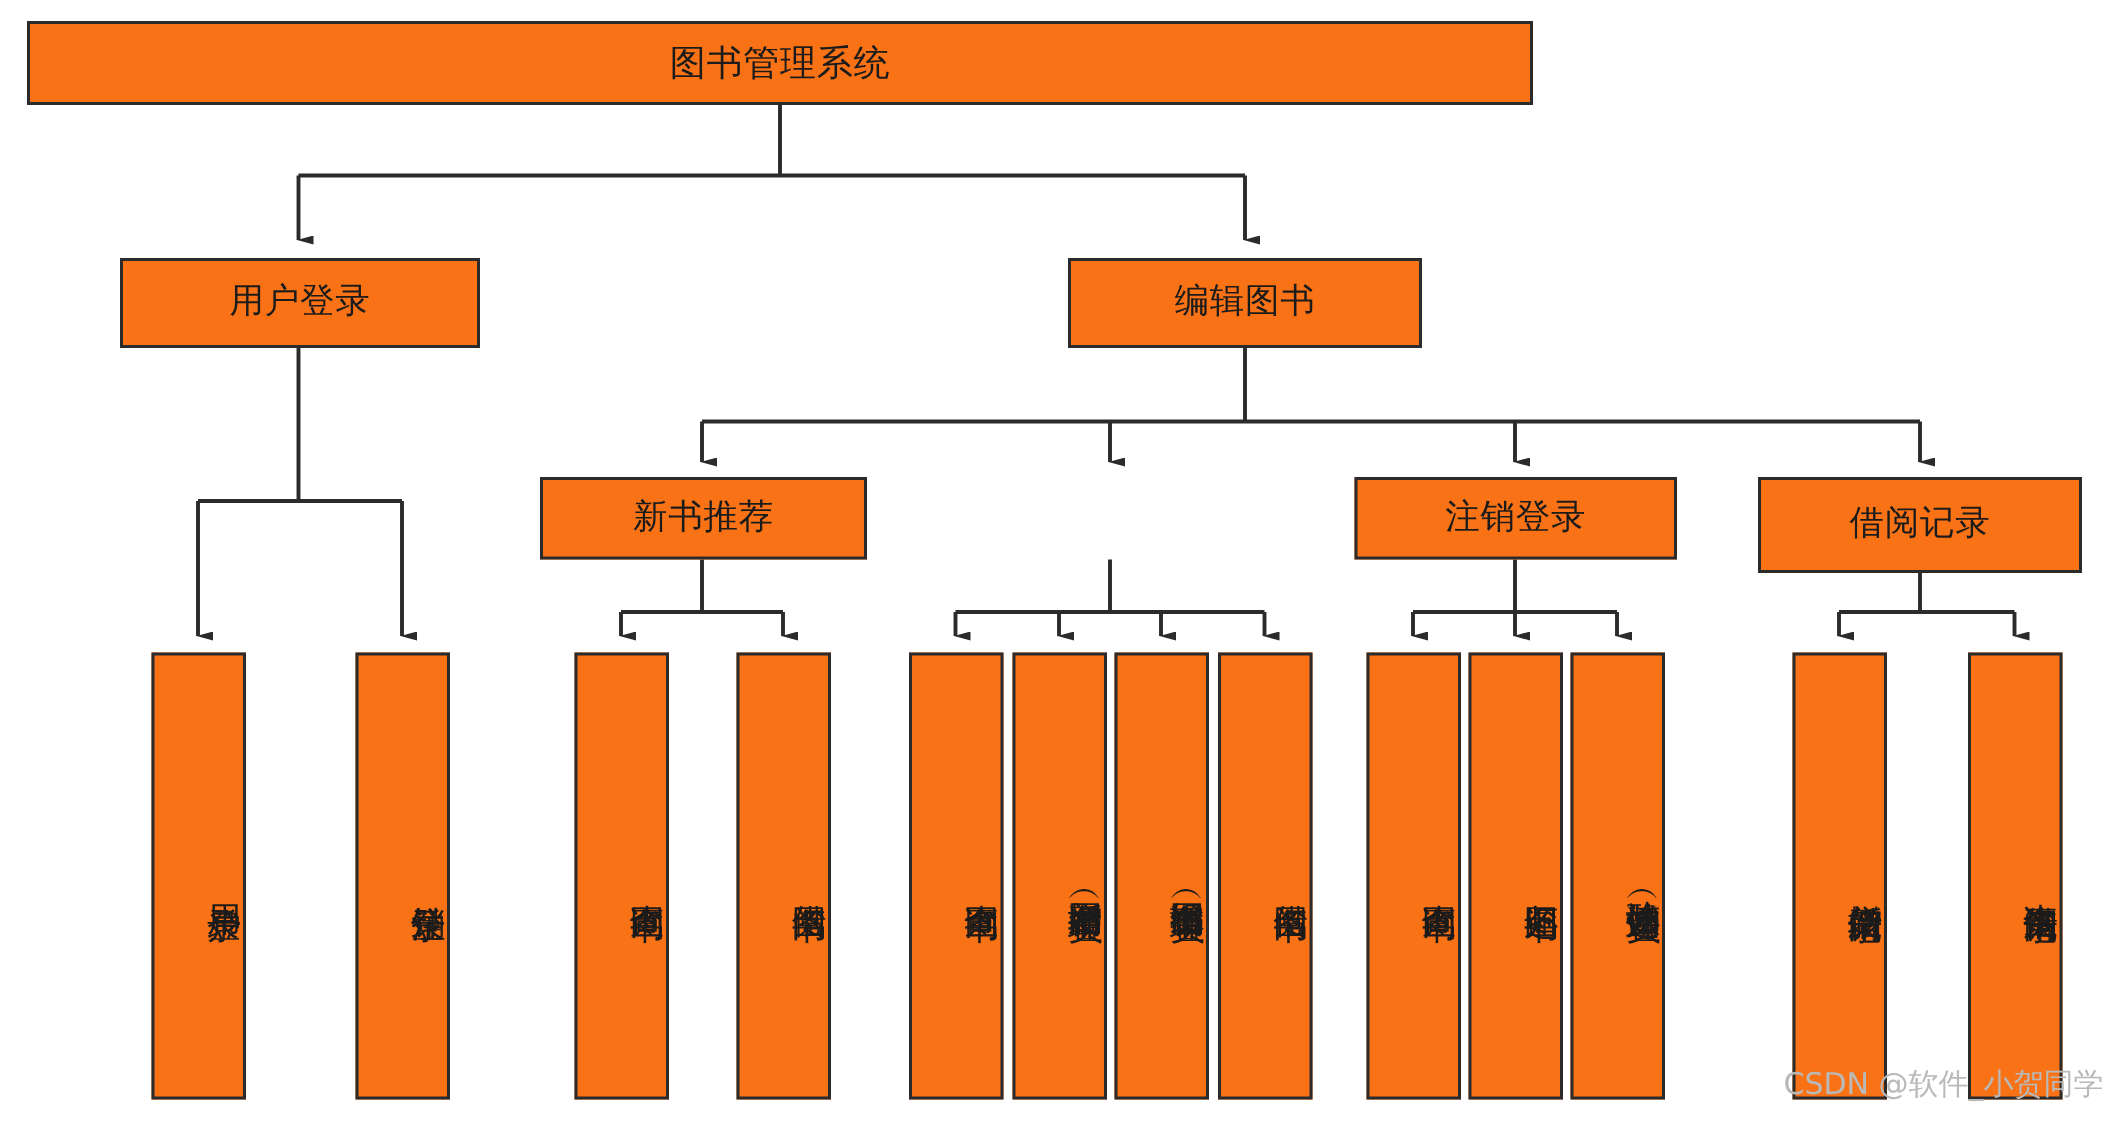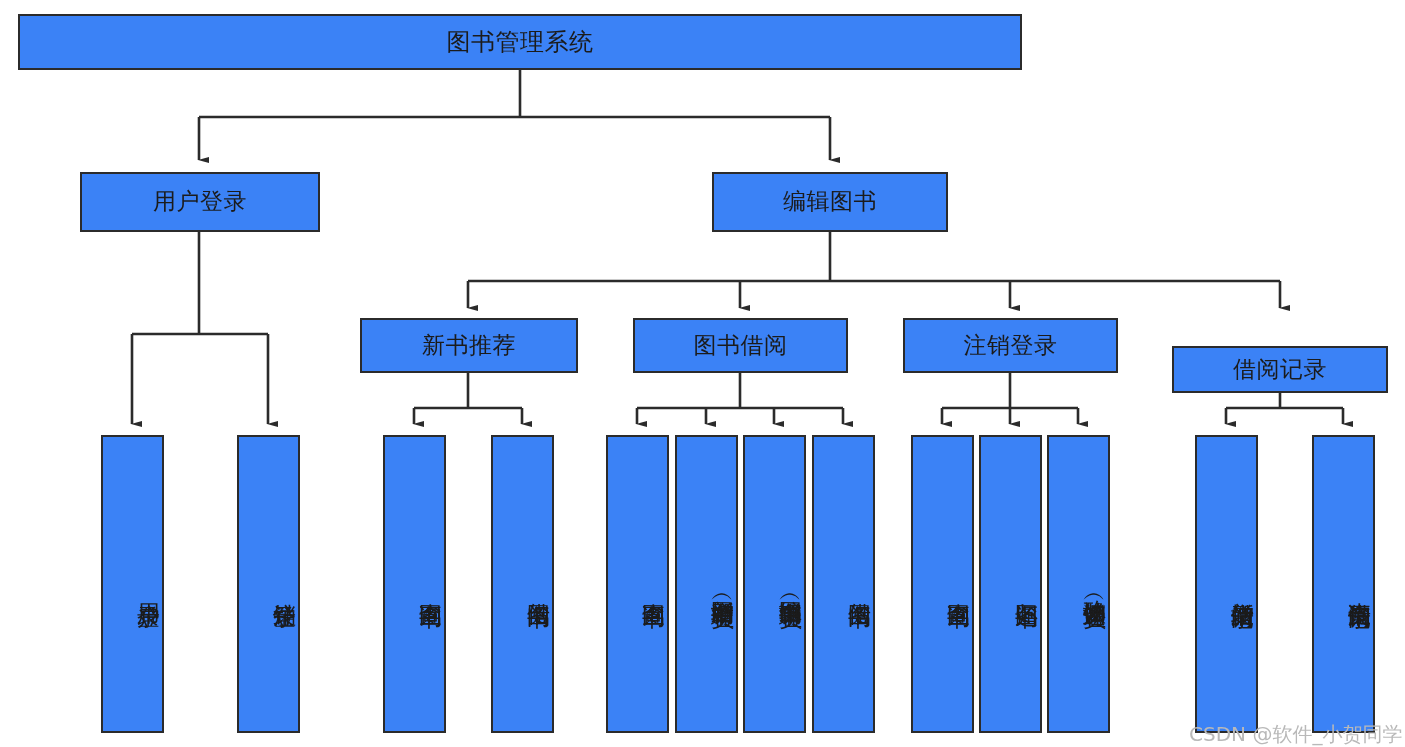--- a/index.html
+++ b/index.html
@@ -20,21 +20,21 @@
     left: 0;
     top: 0;
     width: 1405px;
     height: 747px;
     pointer-events: none;
   }
   .node {
     position: absolute;
     box-sizing: border-box;
     border: 2px solid #2b2b2b;
-    background: #3b82f6;
+    background: #f97316;
     display: flex;
     align-items: center;
     justify-content: center;
     color: #1b1b1b;
     z-index: 2;
   }
   .node.horiz {
     font-size: 23px;
     letter-spacing: 0.5px;
     line-height: 1.1;
@@ -61,21 +61,20 @@
     white-space: nowrap;
   }
   .watermark {
     position: absolute;
     left: 1189px;
     top: 709px;
     font-size: 20px;
     color: #b9b9b9;
     white-space: nowrap;
     z-index: 3;
-    margin-top: 12px;
   }
 </style>
 </head>
 <body>
 
 <div id="canvas">
 
   <svg id="wires" viewBox="0 0 1405 747">
     <defs>
       <marker id="arr" markerWidth="10" markerHeight="12" refX="3" refY="10" orient="auto" markerUnits="userSpaceOnUse">
@@ -133,27 +132,24 @@
   <div class="node horiz" style="left:80px; top:172px; width:240px; height:60px;">
     <span>用户登录</span>
   </div>
   <div class="node horiz" style="left:712px; top:172px; width:236px; height:60px;">
     <span>编辑图书</span>
   </div>
 
   <div class="node horiz" style="left:360px; top:318px; width:218px; height:55px;">
     <span>新书推荐</span>
   </div>
-  <div class="node horiz" style="left:633px; top:318px; width:215px; height:55px;">
-    <span>图书借阅</span>
-  </div>
   <div class="node horiz" style="left:903px; top:318px; width:215px; height:55px;">
     <span>注销登录</span>
   </div>
-  <div class="node horiz" style="left:1172px; top:318px; width:216px; height:47px;margin-top:28px;">
+  <div class="node horiz" style="left:1172px; top:318px; width:216px; height:64px;">
     <span>借阅记录</span>
   </div>
 
   <div class="node vert" style="left:101px; top:435px; width:63px; height:298px;">
     <span class="vlabel">用户登录</span>
   </div>
   <div class="node vert" style="left:237px; top:435px; width:63px; height:298px;">
     <span class="vlabel">注销登录</span>
   </div>
 

